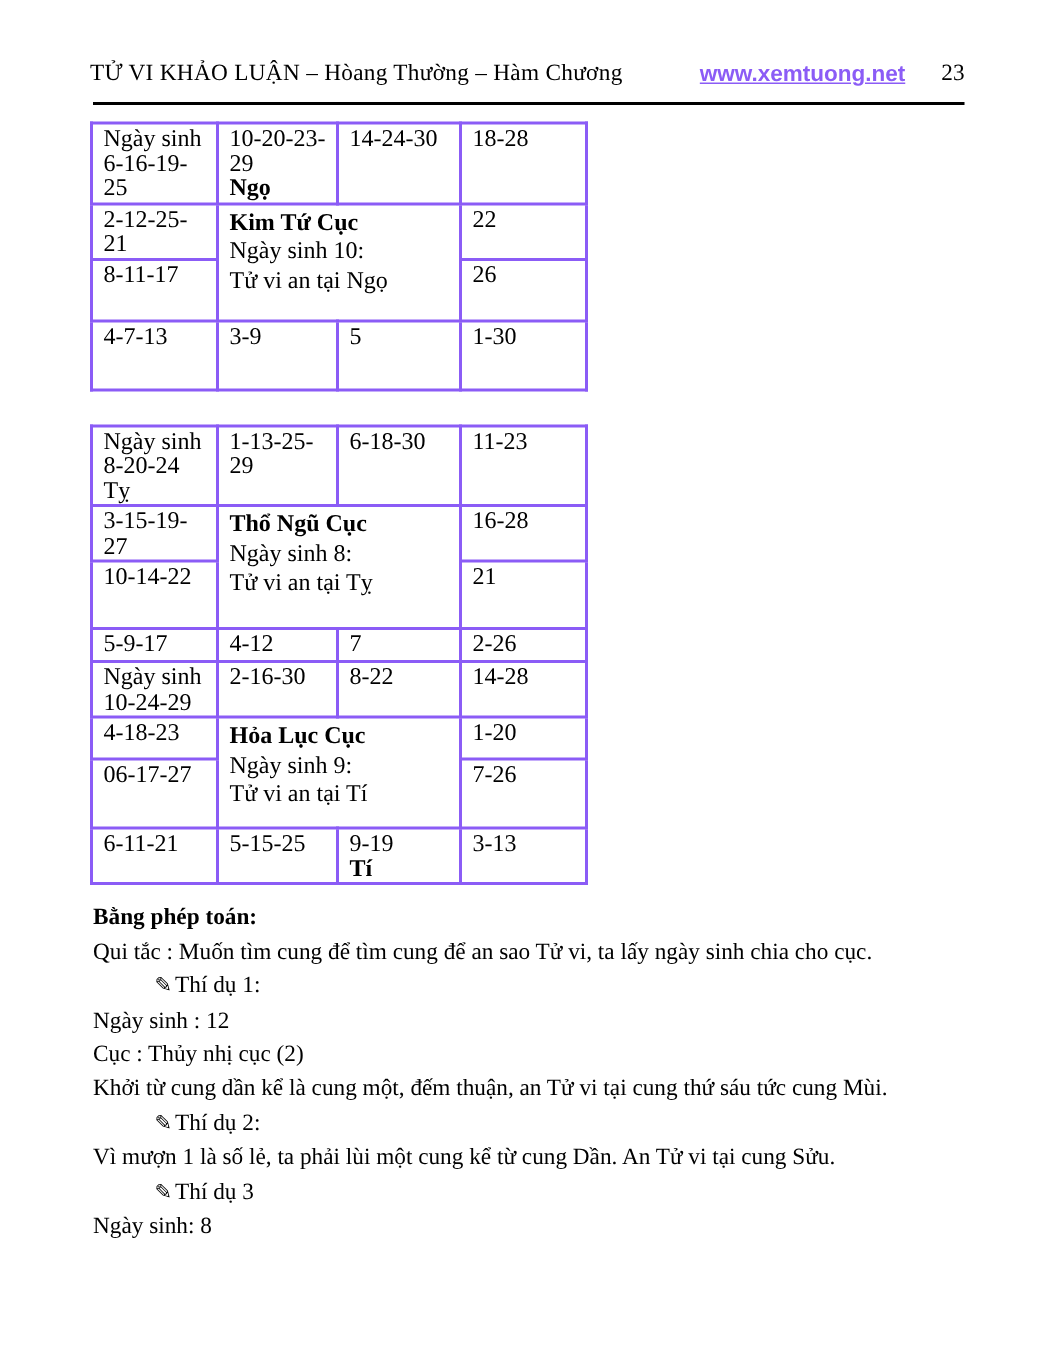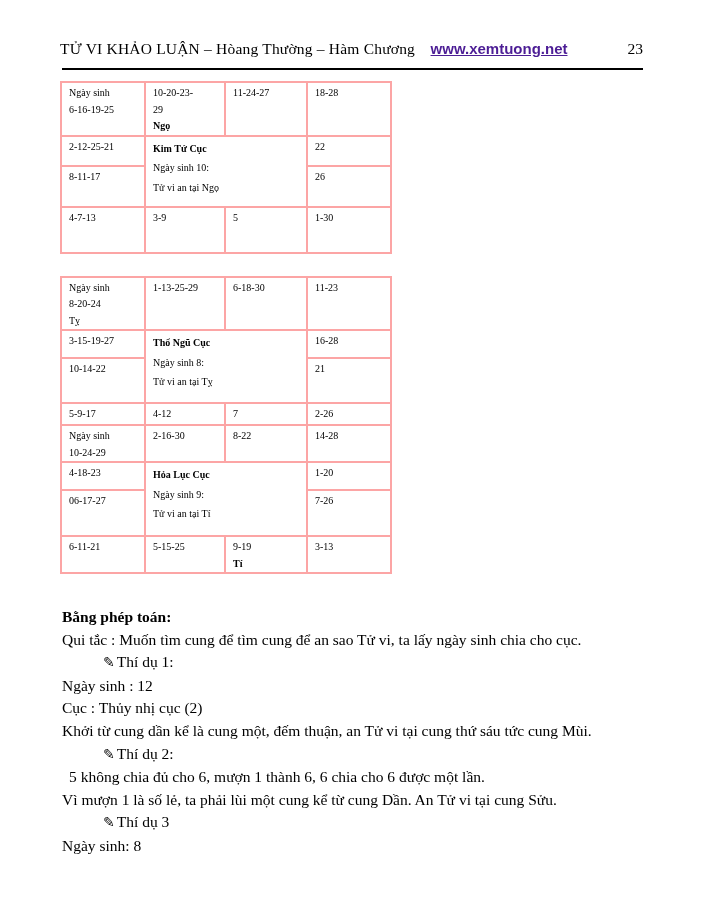--- a/index.html
+++ b/index.html
@@ -6,62 +6,62 @@
   body {
     width: 705px; height: 913px;
     background: #ffffff;
     color: #000000;
     font-family: "Liberation Serif", serif;
     overflow: hidden;
   }
   .page { padding: 40px 62px 0 60px; box-sizing: border-box; width: 705px; }
 
   
-  .header { display: flex; align-items: flex-start; font-size: 15.5px; white-space: nowrap; }
+  .header { display: flex; align-items: flex-end; font-size: 15.5px; white-space: nowrap; }
   .header .title { letter-spacing: 0.2px; }
   .header .link {
     margin-left: auto;
     font-family: "Liberation Sans", sans-serif;
     font-weight: bold; font-size: 15px;
     text-decoration: underline; cursor: pointer;
   }
-  .header .pagenum { margin-left: 60px; }
+  .header .pagenum { margin-left: 24px; }
   .rule { border: 0; border-top: 2px solid #000; margin: 10px 0 0 2px; }
 
   
   table.grid { border-collapse: collapse; table-layout: fixed; width: 330px; }
   table.grid td {
-    border: 2px solid #fca5a5;
+    border: 2px solid #8b5cf6;
     padding: 2px 7px 0 7px;
-    font-size: 10px; line-height: 16.5px;
+    font-size: 16px; line-height: 16.5px;
     vertical-align: top;
     overflow: hidden;
   }
   table.grid .center-cell { line-height: 19.5px; }
   .b { font-weight: bold; }
   #table1 { margin-top: 11px; }
   #table2 { margin-top: 22px; }
   #table3 { margin-top: -2px; }
   col.c1 { width: 84px; } col.c2 { width: 80px; } col.c3 { width: 82px; } col.c4 { width: 84px; }
 
   
-  .textblock { margin-top: 32px; padding-left: 2px; }
+  .textblock { margin-top: 11px; padding-left: 2px; }
   .textblock p { margin: 0; font-size: 15.5px; line-height: 22.6px; white-space: nowrap; }
   .tab { padding-left: 41px; }
   .tiny { padding-left: 7px; }
   .pen { font-size: 14px; margin-right: 2px; }
 </style>
 </head>
 <body>
 
 <div class="page">
 
   <div class="header">
     <span class="title">TỬ VI KHẢO LUẬN – Hòang Thường – Hàm Chương</span>
-    <span class="link" id="site-link" style="color: #4c1d95;">www.xemtuong.net</span>
+    <span class="link" id="site-link" style="color: #8b5cf6;">www.xemtuong.net</span>
     <span class="pagenum">23</span>
   </div>
   <hr class="rule">
 
   <table class="grid" id="table1">
     <colgroup>
         <col class="c1">
         <col class="c2">
         <col class="c3">
         <col class="c4">
@@ -70,21 +70,21 @@
         <tr style="height:50px">
       <td>
         <div>Ngày sinh</div>
         <div>6-16-19-25</div>
       </td>
       <td>
         <div>10-20-23-</div>
         <div>29</div>
         <div class="b">Ngọ</div>
       </td>
-      <td>11-24-27</td>
+      <td>14-24-30</td>
       <td>18-28</td>
     </tr>
     <tr style="height:30px">
       <td>2-12-25-21</td>
       <td class="center-cell" colspan="2" rowspan="2">
         <div class="b">Kim Tứ Cục</div>
         <div>Ngày sinh 10:</div>
         <div>Tử vi an tại Ngọ</div>
       </td>
       <td>22</td>
@@ -185,19 +185,18 @@
     </table>
 
   <div class="textblock">
     <p class="b">Bằng phép toán:</p>
     <p>Qui tắc : Muốn tìm cung để tìm cung để an sao Tử vi, ta lấy ngày sinh chia cho cục.</p>
     <p class="tab"><span class="pen">✎</span><span>Thí dụ 1:</span></p>
     <p>Ngày sinh : 12</p>
     <p>Cục : Thủy nhị cục (2)</p>
     <p>Khởi từ cung dần kể là cung một, đếm thuận, an Tử vi tại cung thứ sáu tức cung Mùi.</p>
     <p class="tab"><span class="pen">✎</span><span>Thí dụ 2:</span></p>
-    <p class="tiny">5 không chia đủ cho 6, mượn 1 thành 6, 6 chia cho 6 được một lần.</p>
     <p>Vì mượn 1 là số lẻ, ta phải lùi một cung kể từ cung Dần. An Tử vi tại cung Sửu.</p>
     <p class="tab"><span class="pen">✎</span><span>Thí dụ 3</span></p>
     <p>Ngày sinh: 8</p>
   </div>
 
 </div>
 
 </body></html>

